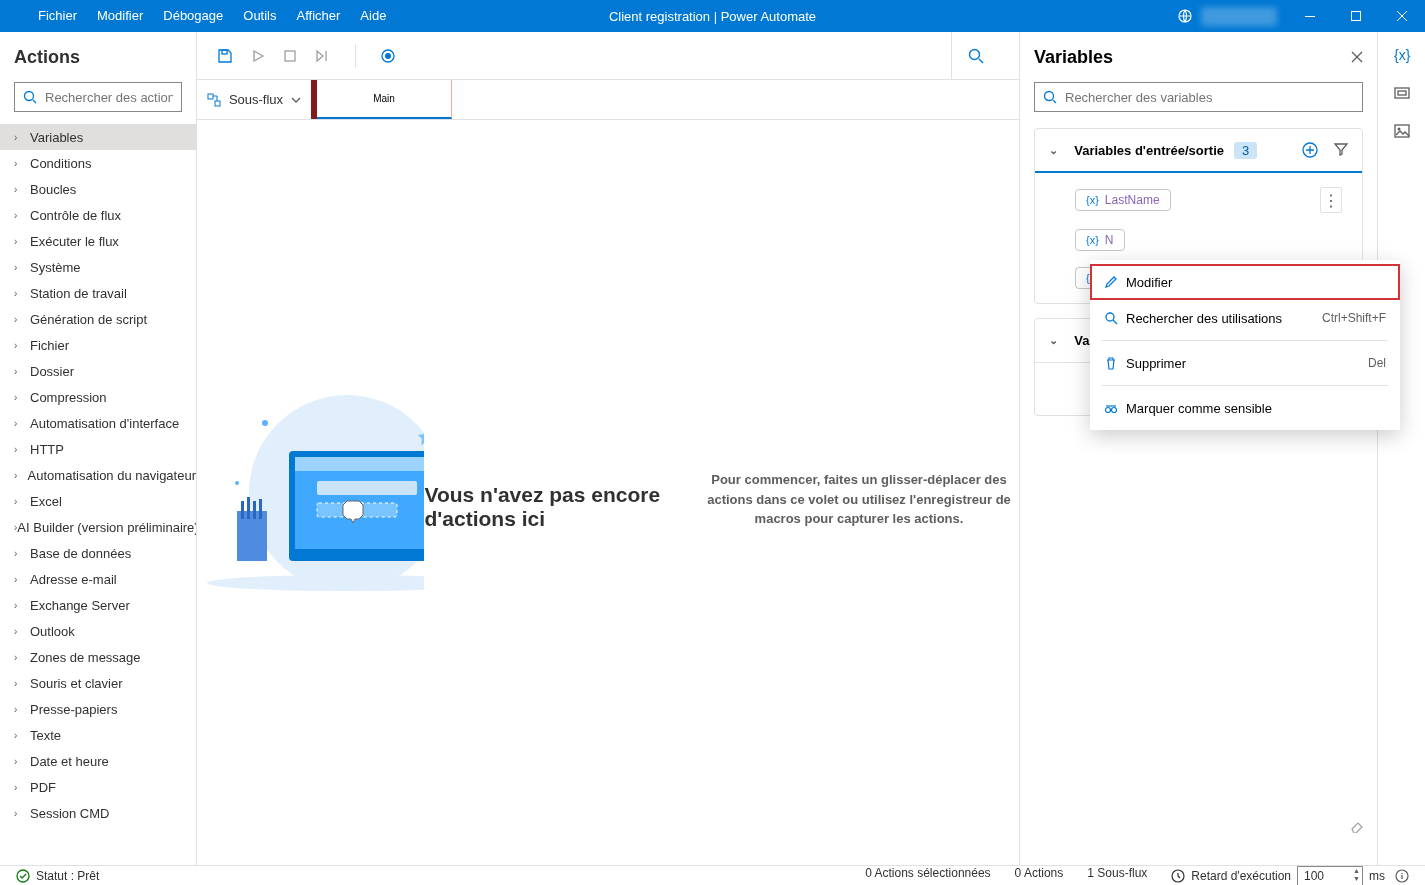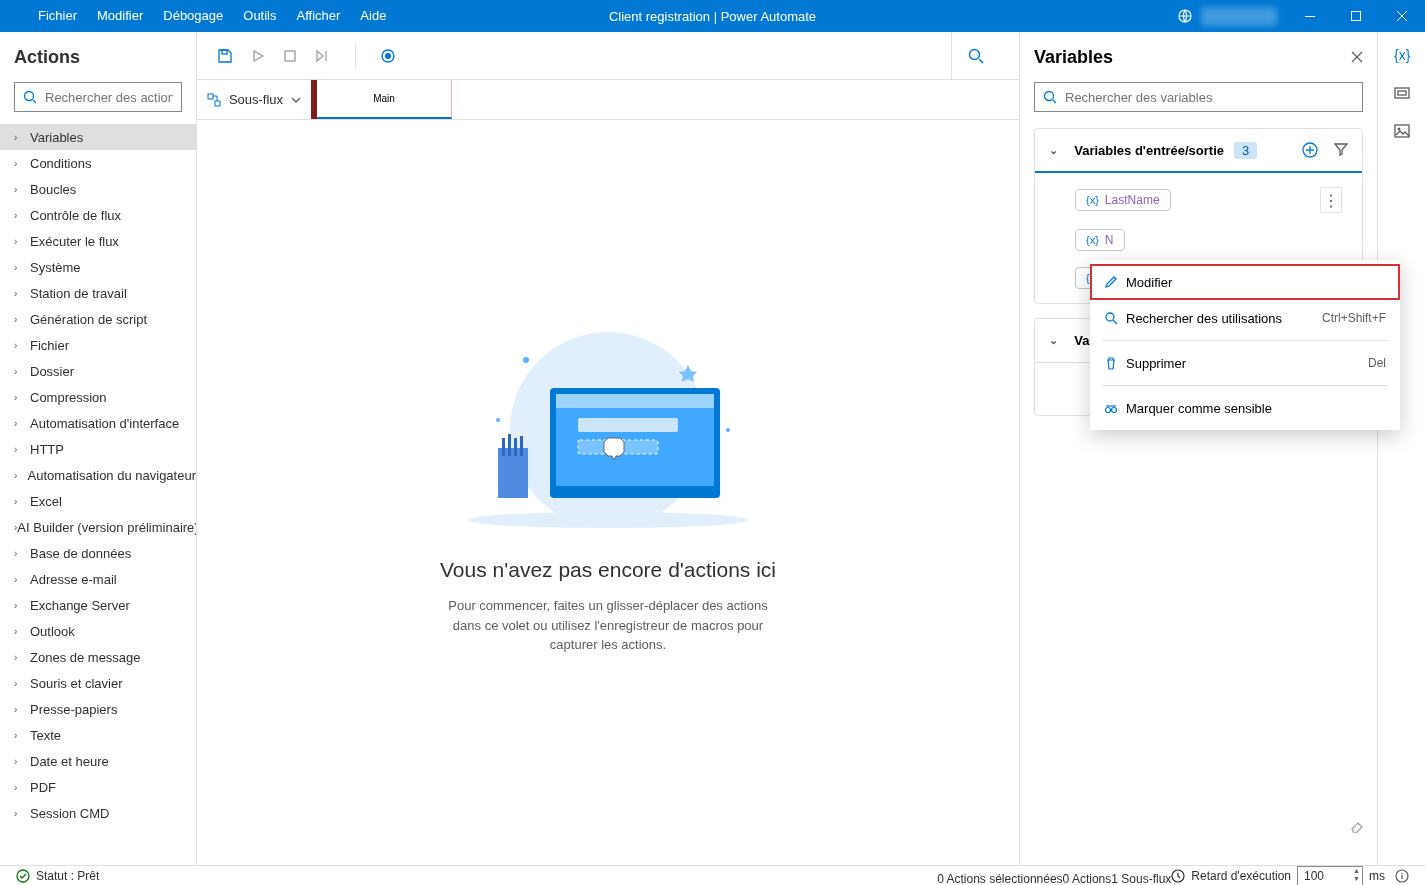--- a/index.html
+++ b/index.html
@@ -40,21 +40,21 @@
 .toolbtn { color: #0078d4; cursor: pointer; display: flex; }
 .toolbtn.disabled { color: #a19f9d; }
 .toolbar .search-area { margin-left: auto; width: 48px; border-left: 1px solid #e1e1e1; height: 48px; display: flex; align-items: center; justify-content: center; }
 
 
 .tabs { height: 40px; border-bottom: 1px solid #e1e1e1; display: flex; }
 .subflow-btn { width: 120px; border-right: 6px solid #7f1d1d; display: flex; align-items: center; justify-content: center; gap: 8px; font-size: 13px; color: #323130; cursor: pointer; }
 .tab { width: 135px; display: flex; align-items: center; justify-content: center; font-size: 10px; border-bottom: 2px solid #0078d4; border-right: 1px solid #fca5a5; }
 
 
-.canvas { flex: 1; display: flex; flex-direction: column; align-items: center; justify-content: center; }
+.canvas { flex: 1; display: flex; align-items: center; justify-content: center; font-weight: bold; }
 .empty-title { font-size: 21px; color: #323130; margin-top: 28px; }
 .empty-text { font-size: 13px; color: #605e5c; max-width: 320px; text-align: center; margin-top: 14px; line-height: 1.5; }
 
 
 .var-header { height: 50px; display: flex; align-items: center; padding: 0 14px; font-size: 18px; font-weight: 600; }
 .var-header .close { margin-left: auto; color: #605e5c; cursor: pointer; }
 .var-section { border: 1px solid #e1e1e1; border-radius: 4px; margin: 0 14px 14px 14px; }
 .var-section-head { height: 44px; display: flex; align-items: center; padding: 0 14px; gap: 10px; font-size: 13px; font-weight: 600; border-bottom: 2px solid #0078d4; }
 .var-section-head.noborder { border-bottom: 1px solid #e1e1e1; }
 .var-section-head .badge { background: #cce4f7; color: #005a9e; padding: 1px 8px; border-radius: 3px; font-weight: 400; }
@@ -71,21 +71,21 @@
 .ctxmenu { position: absolute; top: 228px; left: 70px; width: 310px; background: #fff; box-shadow: 0 6px 20px rgba(0,0,0,0.2); z-index: 100; padding: 4px 0; }
 .ctxmenu .ctxitem { height: 36px; display: flex; align-items: center; padding: 0 14px; font-size: 13px; cursor: pointer; }
 .ctxmenu .ctxitem .icon { width: 22px; color: #0078d4; display: flex; }
 .ctxmenu .ctxitem .shortcut { margin-left: auto; color: #605e5c; font-size: 12px; }
 .ctxmenu .sep { height: 1px; background: #e1e1e1; margin: 4px 12px; }
 .ctxmenu .highlighted { outline: 2px solid #d13438; outline-offset: -2px; }
 
 
 .statusbar { height: 20px; border-top: 1px solid #e1e1e1; display: flex; align-items: center; padding: 0 16px; font-size: 12px; color: #323130; gap: 24px; position: absolute; bottom: 0; left: 0; right: 0; background: #fff; }
 .statusbar .ready { display: flex; align-items: center; gap: 6px; }
-.statusbar .right-status { margin-left: auto; display: flex; align-items: flex-end; }
+.statusbar .right-status { margin-left: auto; display: flex; align-items: flex-start; gap: 24px; }
 .statusbar .delay { display: flex; align-items: center; gap: 6px; }
 .statusbar .delaybox { width: 66px; height: 20px; border: 1px solid #8a8886; display: flex; align-items: center; padding: 0 25px 0 6px; position: relative; }
 .statusbar .delaybox .spin { position: absolute; right: 2px; top: 0; font-size: 7px; line-height: 8px; color: #605e5c; display: flex; flex-direction: column; }
 .eraser { position: absolute; bottom: 32px; right: 12px; color: #a19f9d; }
 
 svg { display: block; }
 </style>
 </head>
 <body>
 

